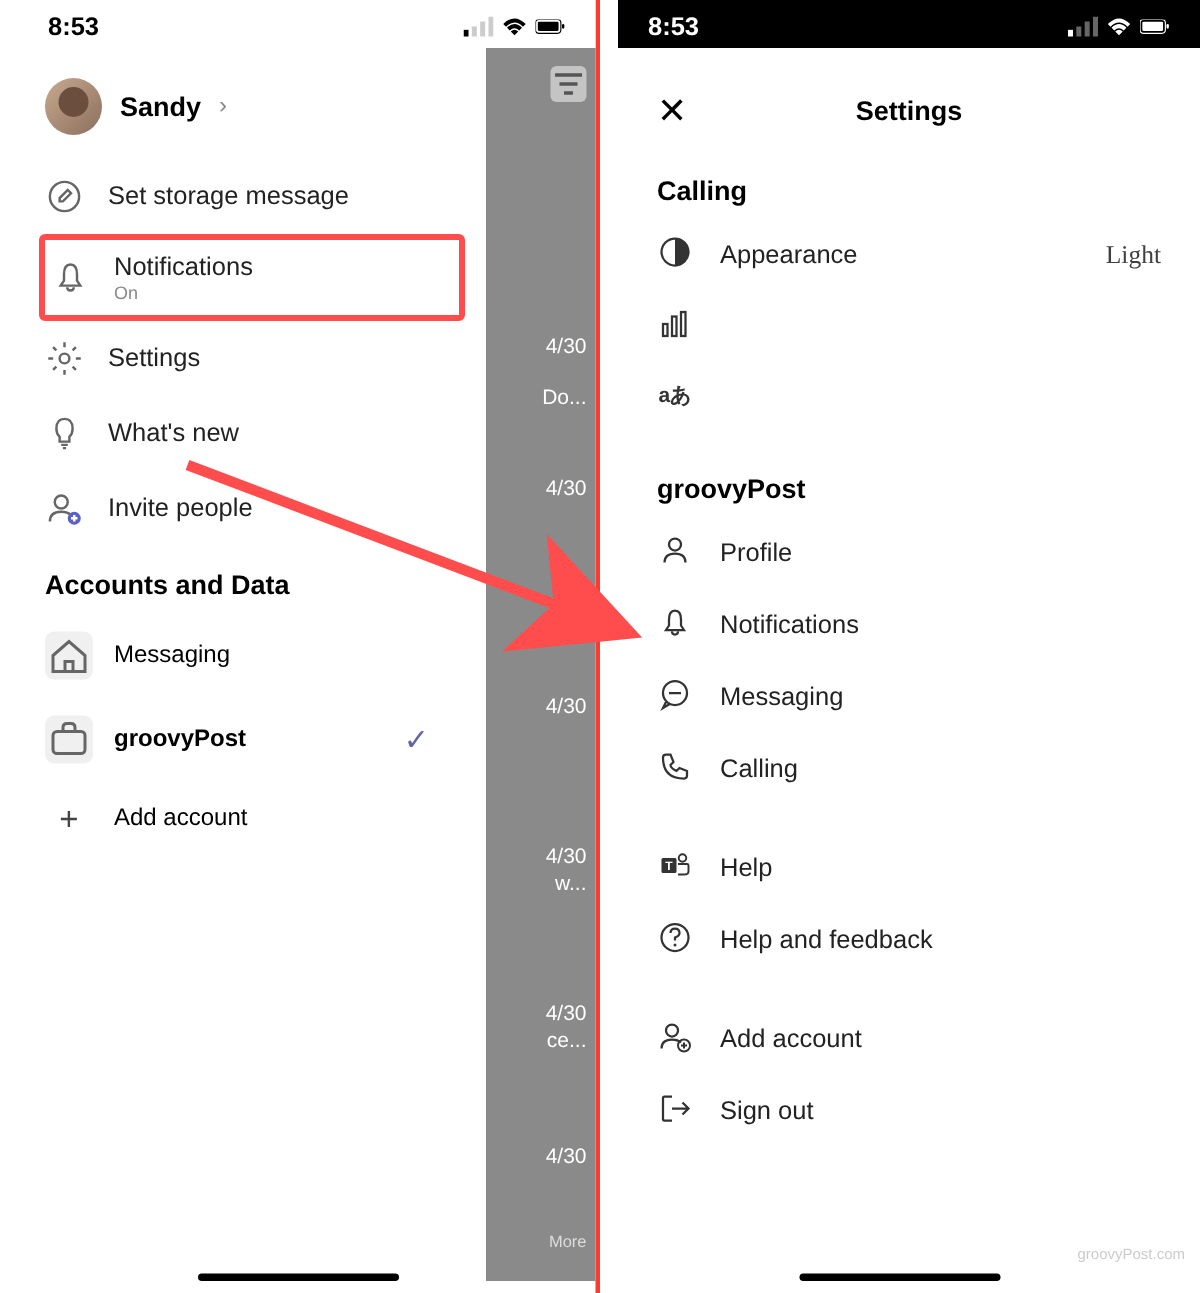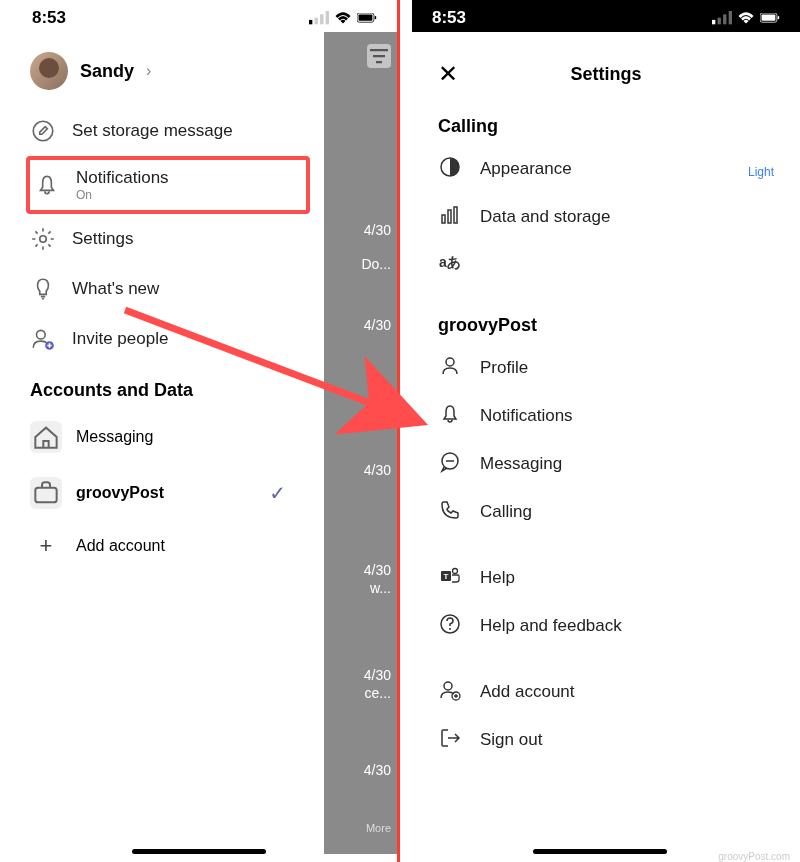--- a/index.html
+++ b/index.html
@@ -42,29 +42,29 @@
     
     .settings-panel { background: #fff; margin: 10px 6px 0; border-radius: 14px 14px 0 0; height: calc(100% - 46px); padding-bottom: 20px; }
     .settings-header { display: flex; align-items: center; padding: 18px 20px; position: relative; }
     .settings-header .close { font-size: 24px; cursor: pointer; }
     .settings-header .title { position: absolute; left: 50%; transform: translateX(-50%); font-weight: 600; font-size: 18px; }
     
     .section-title { font-weight: 700; font-size: 18px; padding: 10px 20px 6px; }
     .settings-item { display: flex; align-items: flex-end; gap: 18px; padding: 12px 20px; cursor: pointer; }
     .settings-item .icon { width: 24px; height: 24px; display: flex; align-items: center; justify-content: center; }
     .settings-item .label { font-size: 17px; color: #222; flex: 1; }
-    .settings-item .value { font-size: 12px; color: #3b82f6; }
+    .settings-item .value { font-size: 17px; color: #404040; font-family: Liberation Serif, serif; }
     
     .home-indicator { position: absolute; bottom: 8px; left: 50%; transform: translateX(-50%); width: 134px; height: 5px; background: #000; border-radius: 3px; }
     
     .arrow { position: absolute; z-index: 100; pointer-events: none; }
     
     .spacer { height: 18px; }
     
-    .watermark { position: absolute; bottom: 0; right: 10px; font-size: 10px; color: #ccc; text-align: center; }
+    .watermark { position: absolute; bottom: 20px; right: 10px; font-size: 10px; color: #ccc; text-align: center; }
     
     svg { width: 100%; height: 100%; }
   </style>
 </head>
 <body>
 
 <div class="container">
 
   <div class="phone phone-left">
     <div class="status-bar light">
@@ -240,21 +240,20 @@
       </div>
 
       <div class="settings-item">
         <span class="icon">
           <svg viewBox="0 0 24 24">
               <rect x="4" y="12" width="3" height="8" fill="none" stroke="#333" stroke-width="1.5"></rect>
               <rect x="10" y="7" width="3" height="13" fill="none" stroke="#333" stroke-width="1.5"></rect>
               <rect x="16" y="4" width="3" height="16" fill="none" stroke="#333" stroke-width="1.5"></rect>
             </svg>
         </span>
-        <span class="label">Data and storage</span>
       </div>
 
       <div class="settings-item">
         <span class="icon" style="font-size:14px;font-weight:600;color:#333">aあ</span>
       </div>
 
       <div class="spacer"></div>
       <div class="section-title">groovyPost</div>
 
       <div class="settings-item">

